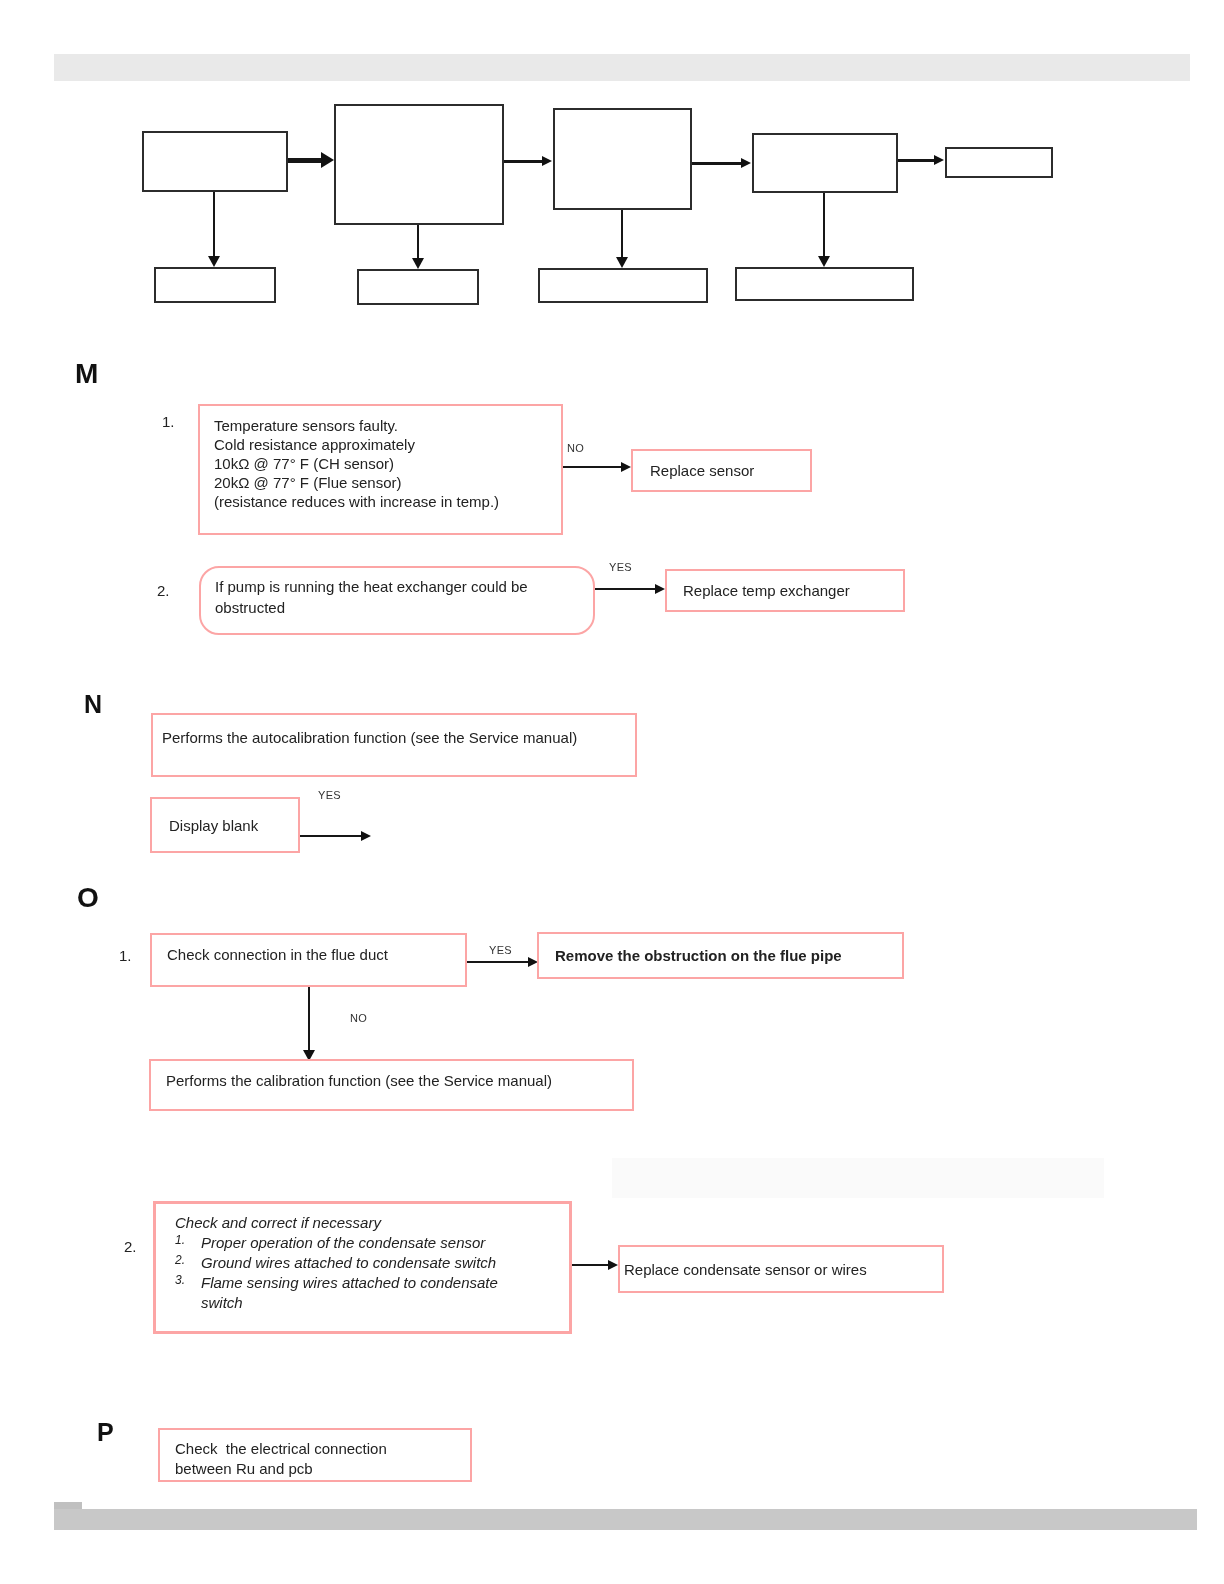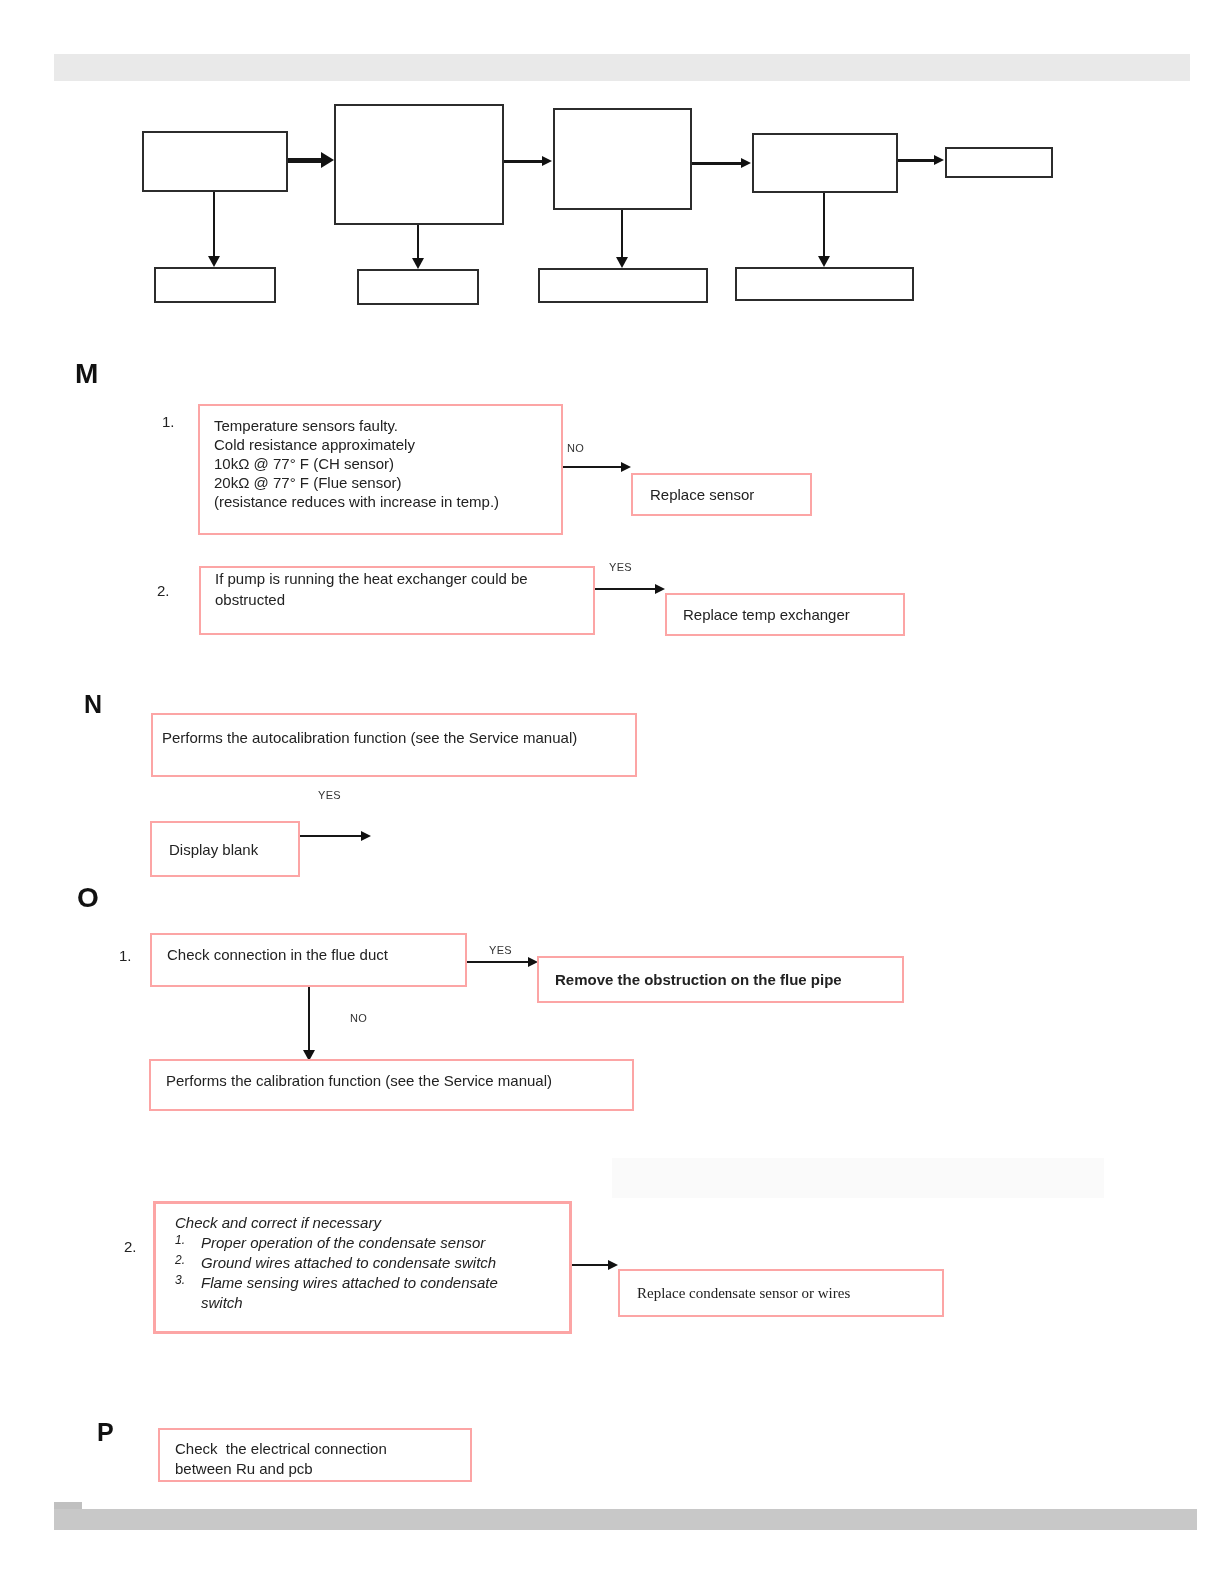--- a/index.html
+++ b/index.html
@@ -7,21 +7,21 @@
     position:relative;width:1224px;height:1584px;background:#ffffff;
     font-family:"Liberation Sans","DejaVu Sans",sans-serif;color:#222;
     overflow:hidden;margin:0 auto;
   }
   .bar{position:absolute;}
   .box{position:absolute;background:#fff;border:2px solid #fca5a5;box-sizing:border-box;}
   .flowbox{position:absolute;background:#fff;border:2px solid #2c2c2c;box-sizing:border-box;}
   .section-letter{position:absolute;font-weight:bold;color:#111;line-height:1;}
   .itemnum{position:absolute;font-size:15px;color:#222;}
   .txt{font-size:15px;line-height:19px;color:#222;}
-  .center-v{display:flex;align-items:center;margin-top:24px;}
+  .center-v{display:flex;align-items:center;}
   .hline{position:absolute;background:#161616;}
   .vline{position:absolute;background:#161616;}
   .ah-r{position:absolute;width:0;height:0;border-top:5px solid transparent;border-bottom:5px solid transparent;border-left:10px solid #111;}
   .ah-r.big{border-top:8px solid transparent;border-bottom:8px solid transparent;border-left:13px solid #111;}
   .ah-d{position:absolute;width:0;height:0;border-left:6px solid transparent;border-right:6px solid transparent;border-top:11px solid #111;}
   .small-lbl{position:absolute;font-size:11px;color:#333;letter-spacing:0.3px;}
   .checkrow{display:flex;align-items:flex-start;}
   .checknum{font-size:12px;color:#222;width:26px;flex:0 0 26px;padding-top:0px;}
   .checktext{font-size:15px;line-height:20px;color:#222;width:335px;}
   .artifact{position:absolute;background:#fafafa;}
@@ -98,21 +98,21 @@
     <div class="hline" style="left:563px;top:466px;width:60px;height:2px;"></div>
     <div class="ah-r" style="left:621px;top:462px;"></div>
   </div>
 
   <div class="box center-v" style="left:631px;top:449px;width:181px;height:43px;padding-left:17px;">
     <span class="txt">Replace sensor</span>
   </div>
 
   <div class="itemnum" style="left:157px;top:582px;">2.</div>
 
-  <div class="box" style="left:199px;top:566px;width:396px;height:69px;padding:0 8px 0 14px;">
+  <div class="box" style="left:199px;top:566px;width:396px;height:69px;padding:8px 8px 0 14px;border-radius:20px;">
     <div class="txt" style="width:352px;line-height:21px;">If pump is running the heat exchanger could be obstructed</div>
   </div>
 
   <div class="small-lbl" style="left:609px;top:561px;">YES</div>
   <div>
     <div class="hline" style="left:595px;top:588px;width:60px;height:2px;"></div>
     <div class="ah-r" style="left:655px;top:584px;"></div>
   </div>
 
   <div class="box center-v" style="left:665px;top:569px;width:240px;height:43px;padding-left:16px;">
@@ -180,21 +180,21 @@
       <span class="checknum">3.</span>
       <span class="checktext">Flame sensing wires attached to condensate switch</span>
     </div>
   </div>
 
   <div>
     <div class="hline" style="left:572px;top:1264px;width:36px;height:2px;"></div>
     <div class="ah-r" style="left:608px;top:1260px;"></div>
   </div>
 
-  <div class="box center-v" style="left:618px;top:1245px;width:326px;height:48px;padding-left:17px;font-family:Liberation Serif, serif;">
+  <div class="box center-v" style="left:618px;top:1245px;width:326px;height:48px;padding-left:4px;">
     <span class="txt">Replace condensate sensor or wires</span>
   </div>
 
   <div class="section-letter" style="left:97px;top:1420px;font-size:25px;">P</div>
 
   <div class="box" style="left:158px;top:1428px;width:314px;height:54px;padding:9px 4px 0 15px;">
     <div class="txt" style="line-height:20px;white-space:pre;">Check  the electrical connection</div>
     <div class="txt" style="line-height:20px;">between Ru and pcb</div>
   </div>
 

